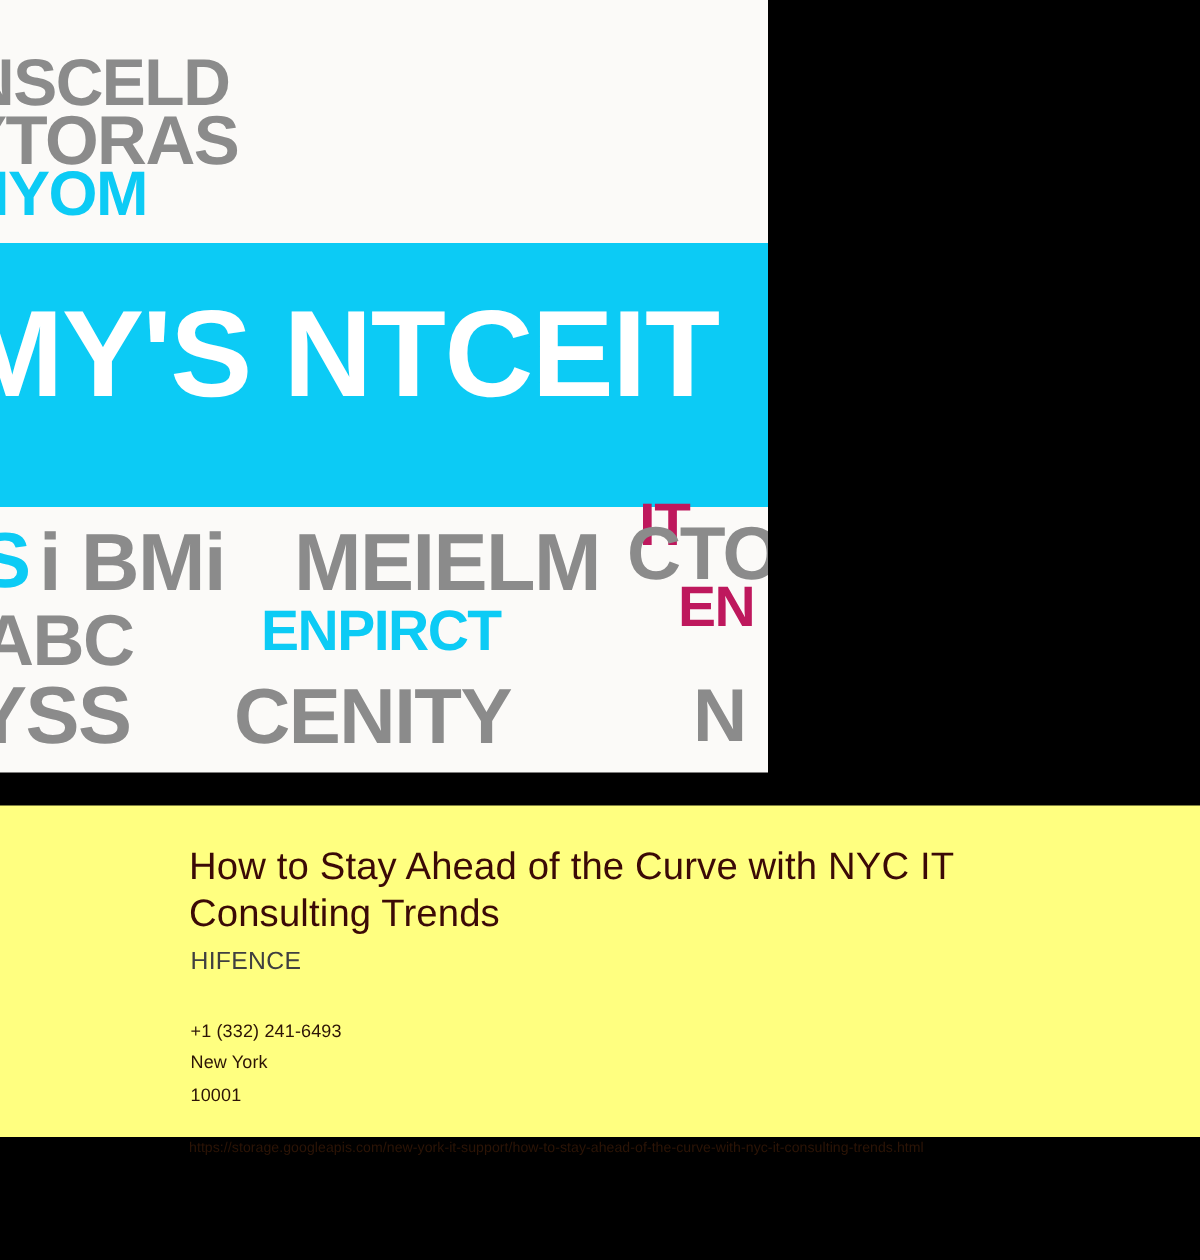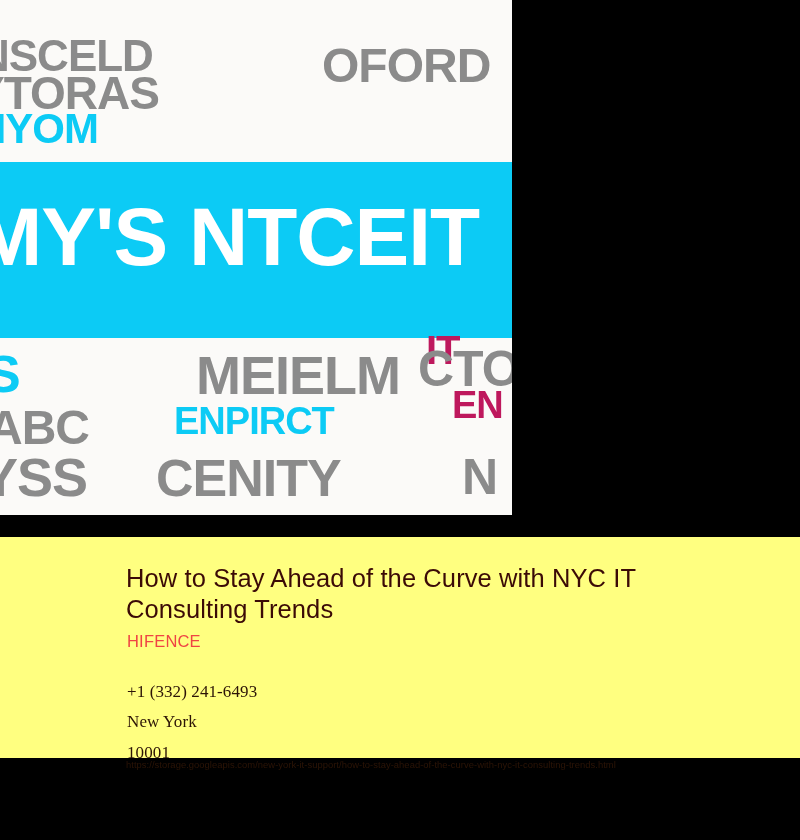--- a/index.html
+++ b/index.html
@@ -99,36 +99,35 @@
     letter-spacing: 0.1px;
   }
 
   #brand-name {
     position: absolute;
     left: 127px;
     top: 95px;
     margin: 0;
     font-size: 16.5px;
     font-weight: normal;
-    color: #ef4444;
+    color: #404040;
     letter-spacing: 0.2px;
   }
 
   #contact-block {
     position: absolute;
     left: 127px;
     top: 140px;
     width: 620px;
   }
   .contact-line {
-    font-size: 17px;
+    font-size: 12px;
     color: #2c1406;
     line-height: 1.78;
     letter-spacing: 0.1px;
-    font-family: Liberation Serif, serif;
   }
 
   #source-url {
     position: absolute;
     left: 126px;
     top: 759px;
     font-size: 9.4px;
     color: #2c1406;
     letter-spacing: 0.05px;
     white-space: nowrap;
@@ -142,25 +141,25 @@
   <div id="hero-image">
 
     <div class="cloud-band" id="cloud-band-main"></div>
 
     <span class="cw cw-faint" id="cw-faint1">IT</span>
     <span class="cw cw-faint" id="cw-faint2">EN</span>
 
     <span class="cw cw-gray" id="cw-nsceld">NSCELD</span>
     <span class="cw cw-gray" id="cw-ytoras">YTORAS</span>
     <span class="cw cw-cyan" id="cw-nyom">NYOM</span>
-    <span class="cw cw-gray" id="cw-oford">OFORD</span>
 
     <span class="cw cw-white" id="cw-mysntceit">MY'S NTCEIT</span>
 
     <span class="cw cw-cyan" id="cw-s">S</span>
+    <span class="cw cw-gray" id="cw-ibmi">i BMi</span>
     <span class="cw cw-gray" id="cw-meielm">MEIELM</span>
     <span class="cw cw-gray" id="cw-cto">CTO</span>
     <span class="cw cw-gray" id="cw-abc">ABC</span>
     <span class="cw cw-cyan" id="cw-enpirct">ENPIRCT</span>
     <span class="cw cw-gray" id="cw-yss">YSS</span>
     <span class="cw cw-gray" id="cw-cenity">CENITY</span>
     <span class="cw cw-gray" id="cw-n">N</span>
   </div>
 
   <div id="content-card">

